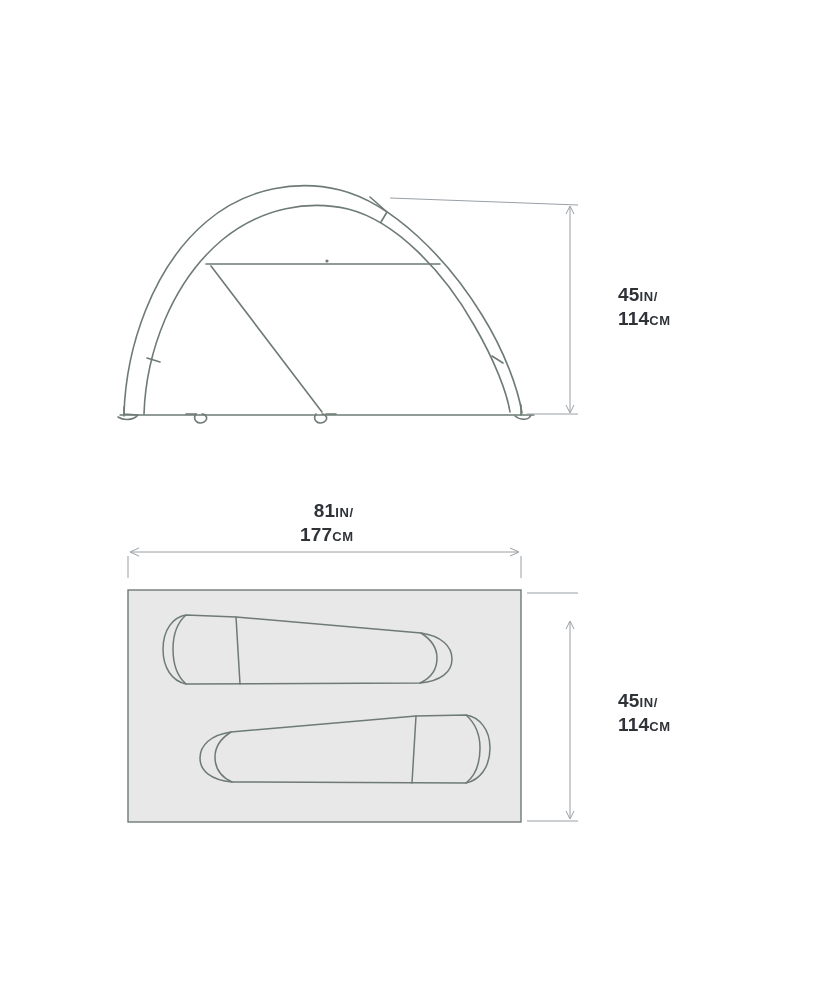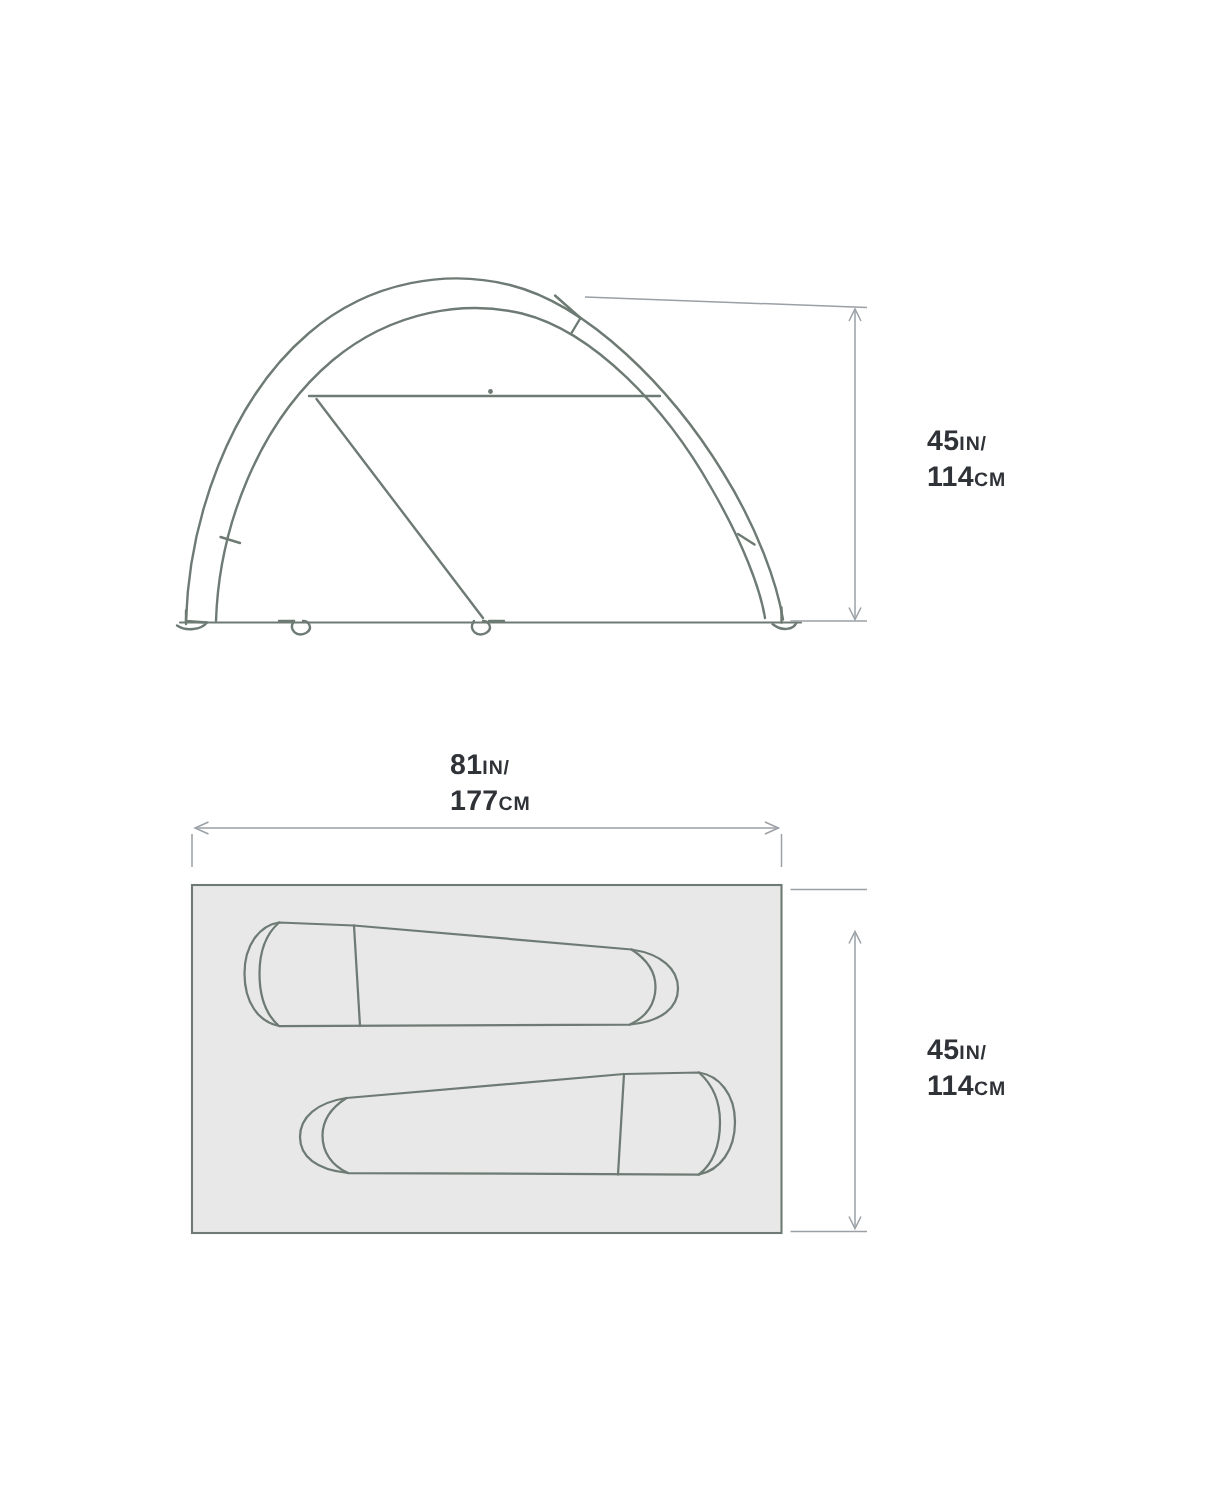--- a/index.html
+++ b/index.html
@@ -50,21 +50,21 @@
   
   #label-height-elevation {
     left: 618px;
     top: 283px;
     text-align: left;
   }
   
   #label-width-plan {
     left: 300px;
     top: 499px;
-    text-align: left;
+    text-align: right;
   }
   
   #label-depth-plan {
     left: 618px;
     top: 689px;
     text-align: left;
   }
 </style>
 </head>
 <body>

